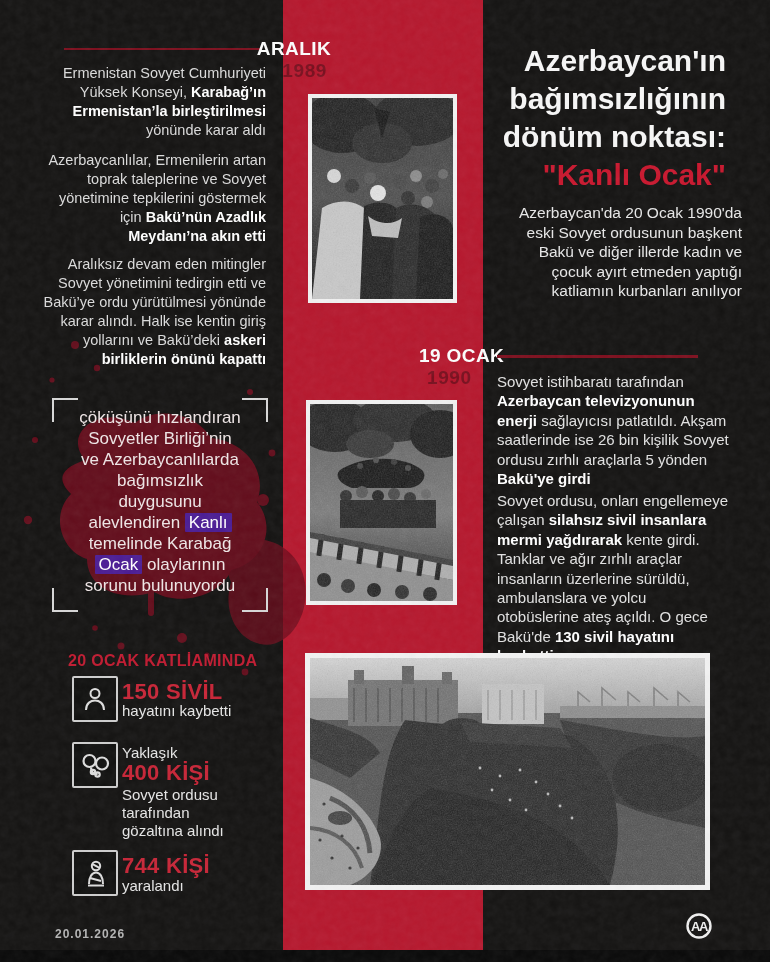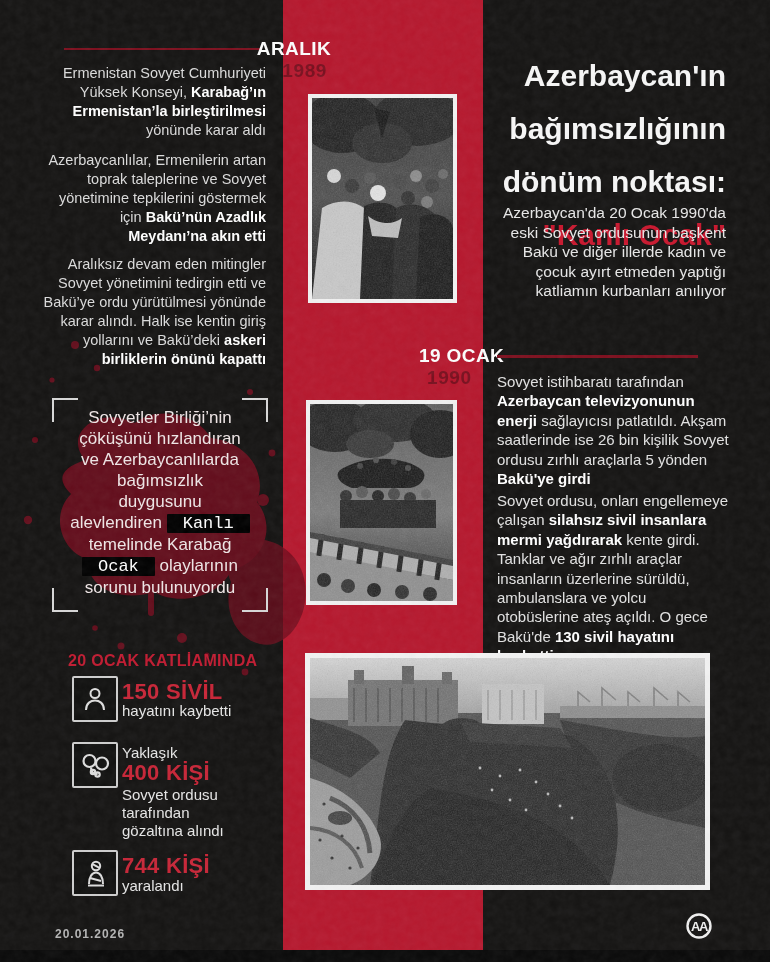--- a/index.html
+++ b/index.html
@@ -14,36 +14,36 @@
   .hline{height:2px;background:#7d0f1e;}
   .month{font-size:19px;font-weight:bold;color:#fdfdfd;letter-spacing:.4px;}
   .year{font-size:19px;font-weight:bold;color:#79101f;letter-spacing:.6px;text-align:right;}
   
   .lp{left:38px;width:228px;text-align:right;font-size:14.5px;line-height:19px;color:#dcdcdc;}
   .lp b,.rp b{color:#fff;}
   
   .quote{left:52px;top:398px;width:216px;height:214px;}
   .qtext{position:absolute;left:0;top:9px;width:216px;text-align:center;
          font-size:17px;line-height:21px;color:#f0e7e7;}
-  .hl{background:#000000;color:#fff;padding:0 16px;border-radius:1px;font-family:Liberation Mono, monospace;}
+  .hl{background:#4c1d95;color:#fff;padding:0 4px;border-radius:1px;}
   .br{position:absolute;width:24px;height:22px;}
   .br-tl{left:0;top:0;border-left:2px solid #d8d8d8;border-top:2px solid #d8d8d8;}
   .br-tr{right:0;top:0;border-right:2px solid #d8d8d8;border-top:2px solid #d8d8d8;}
   .br-bl{left:0;bottom:0;border-left:2px solid #d8d8d8;border-bottom:2px solid #d8d8d8;}
   .br-br{right:0;bottom:0;border-right:2px solid #d8d8d8;border-bottom:2px solid #d8d8d8;}
   
   .stats-head{left:68px;top:652px;font-size:16px;font-weight:bold;color:#c11b31;letter-spacing:.3px;}
   .icon-box{width:42px;height:42px;border:2px solid #cfcfcf;border-radius:2px;
             display:flex;align-items:center;justify-content:center;background:rgba(0,0,0,.15);}
   .stat-value{font-size:22px;font-weight:bold;color:#c82537;letter-spacing:.3px;}
   .stat-label{font-size:15px;line-height:18px;color:#e6e6e6;}
   
-  .title-line{text-align:right;font-size:30px;line-height:38px;font-weight:bold;color:#f7f7f7;margin-top:15px;}
+  .title-line{text-align:right;font-size:30px;line-height:38px;font-weight:bold;color:#f7f7f7;}
   .title-red{color:#c9172e;}
-  .subtitle{right:44px;top:203px;width:234px;text-align:right;font-size:15.5px;
+  .subtitle{right:28px;top:203px;width:234px;text-align:right;font-size:15.5px;
             line-height:19.6px;color:#e8e8e8;}
   .rp{left:497px;width:234px;font-size:15px;line-height:19.4px;color:#e2e2e2;}
   
   .photo{border:4px solid #f2f2f2;box-sizing:border-box;background:#222;}
   .photo svg{display:block;width:100%;height:100%;}
   
   .date{left:55px;top:927px;font-size:12px;font-weight:bold;color:#b5b5b5;letter-spacing:1px;}
   .texture{left:0;top:0;width:770px;height:962px;pointer-events:none;opacity:.07;}
 </style>
 </head>
@@ -86,22 +86,22 @@
   <div class="abs lp" style="top:64px;"><span>Ermenistan Sovyet Cumhuriyeti Yüksek Konseyi, </span><b>Karabağ’ın Ermenistan’la birleştirilmesi</b><span> yönünde karar aldı</span></div>
   <div class="abs lp" style="top:255px;"><span>Aralıksız devam eden mitingler Sovyet yönetimini tedirgin etti ve Bakü’ye ordu yürütülmesi yönünde karar alındı. Halk ise kentin giriş yollarını ve Bakü’deki </span><b>askeri birliklerin önünü kapattı</b></div>
   <div class="abs lp" style="top:151px;"><span>Azerbaycanlılar, Ermenilerin artan toprak taleplerine ve Sovyet yönetimine tepkilerini göstermek için </span><b>Bakü’nün Azadlık Meydanı’na akın etti</b></div>
 
   <div class="abs quote">
     <div class="br br-tl"></div>
     <div class="br br-tr"></div>
     <div class="br br-bl"></div>
     <div class="br br-br"></div>
     <div class="qtext">
+      <div>çöküşünü hızlandıran</div>
       <div>Sovyetler Birliği’nin</div>
-      <div>çöküşünü hızlandıran</div>
       <div>ve Azerbaycanlılarda</div>
       <div>bağımsızlık</div>
       <div>duygusunu</div>
       <div><span>alevlendiren </span><span class="hl">Kanlı</span></div>
       <div>temelinde Karabağ</div>
       <div><span class="hl">Ocak</span><span> olaylarının</span></div>
       <div>sorunu bulunuyordu</div>
     </div>
   </div>
 

